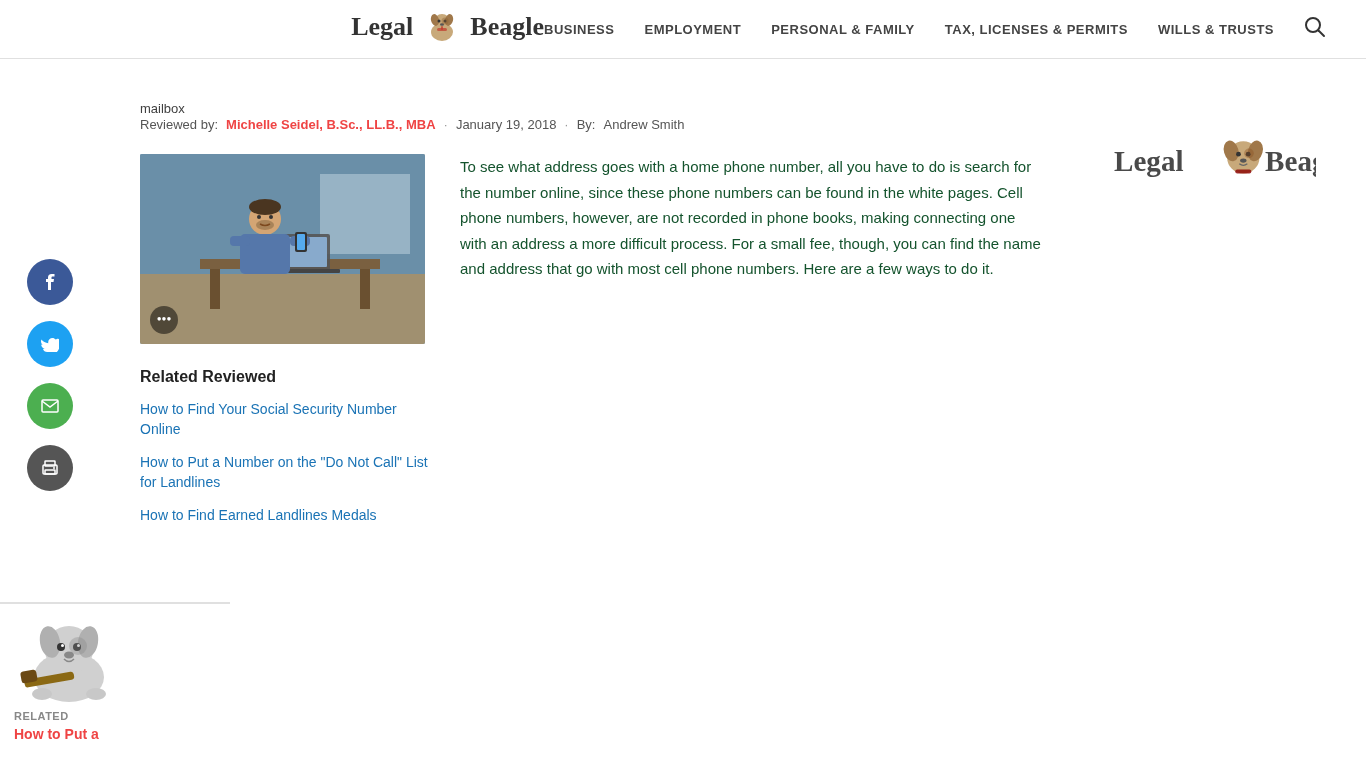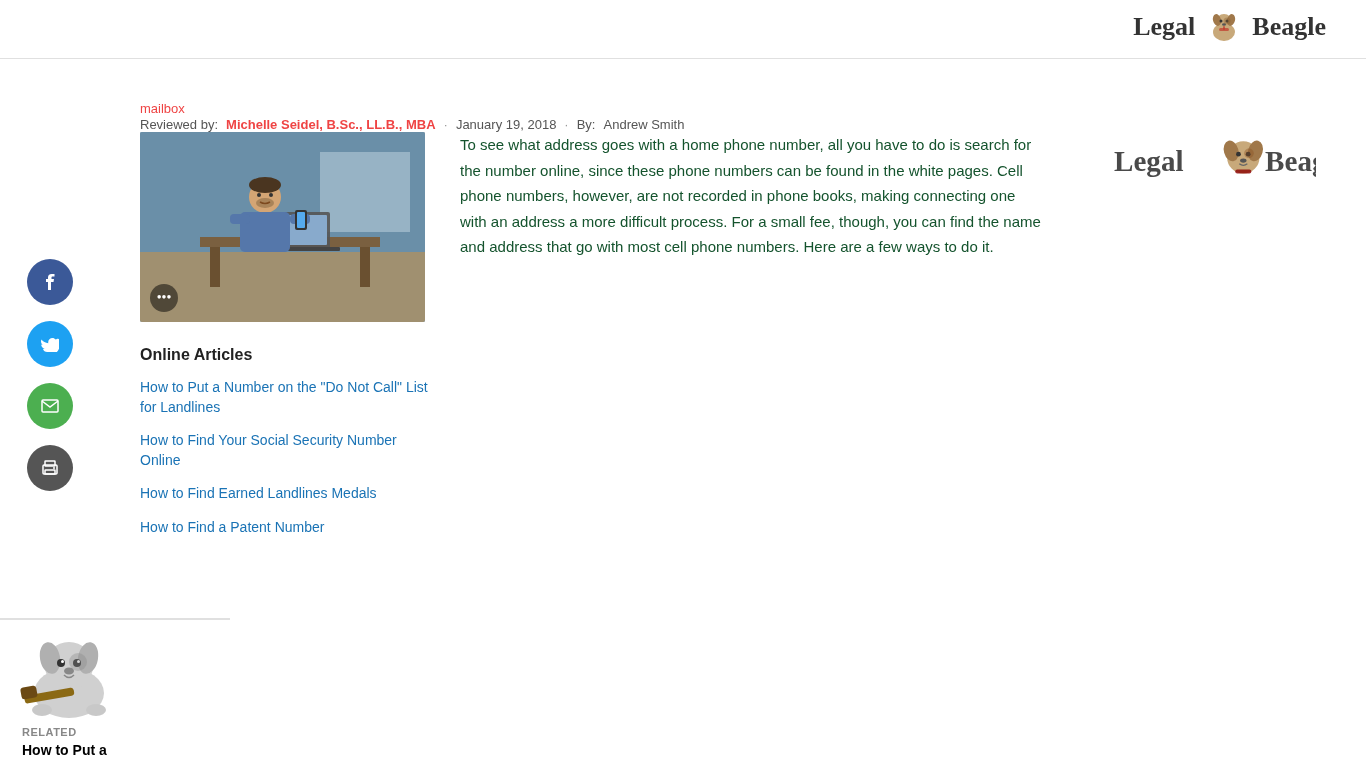--- a/index.html
+++ b/index.html
@@ -71,40 +71,41 @@
     .social-btn.print { background: #555; }
 
     
     .content-area {
       flex: 1;
       padding: 40px 20px 40px 40px;
       max-width: 980px;
     }
 
     .breadcrumb {
-      color: #ef4444;
+      color: #404040;
       font-family: Arial, sans-serif;
       font-size: 13px;
       margin-bottom: 14px;
       text-decoration: none;
     }
 
     .article-title {
       font-size: 34px;
       font-weight: bold;
       color: #222;
       font-family: Georgia, serif;
       margin-bottom: 14px;
       line-height: 1.2;
     }
 
     .article-meta {
       font-family: Arial, sans-serif;
       font-size: 13px;
       color: #555;
+      margin-bottom: 22px;
       display: flex;
       align-items: center;
       gap: 8px;
     }
     .article-meta .separator { color: #999; }
     .reviewed-by { font-weight: bold; color: #ef4444; }
 
     .article-body {
       display: flex;
       gap: 30px;
@@ -212,20 +213,33 @@
         <ellipse cx="19" cy="14.5" rx="2" ry="1.2" fill="#555"></ellipse>
 
         <circle cx="22" cy="11" r="3.5" fill="#8a6030" opacity="0.4"></circle>
 
         <rect x="14" y="18" width="10" height="3" rx="1.5" fill="#c0392b" opacity="0.7"></rect>
         <rect x="18" y="16" width="2" height="4" rx="1" fill="#c0392b" opacity="0.7"></rect>
       </svg>
       <span>Beagle</span>
     </span>
   </div>
+  <nav>
+    <a href="#">BUSINESS</a>
+    <a href="#">EMPLOYMENT</a>
+    <a href="#">PERSONAL &amp; FAMILY</a>
+    <a href="#">TAX, LICENSES &amp; PERMITS</a>
+    <a href="#">WILLS &amp; TRUSTS</a>
+    <button class="search-icon-btn">
+      <svg width="22" height="22" viewBox="0 0 22 22" fill="none">
+        <circle cx="9" cy="9" r="7" stroke="#333" stroke-width="2"></circle>
+        <line x1="14.5" y1="14.5" x2="20" y2="20" stroke="#333" stroke-width="2" stroke-linecap="round"></line>
+      </svg>
+    </button>
+  </nav>
 </header>
 
 <div class="page-container">
 
   <div class="sidebar-social">
     <button class="social-btn facebook">
       <svg width="10" height="18" viewBox="0 0 10 18">
         <path d="M6.5 6V4.5C6.5 3.7 7 3.5 7.5 3.5H9.5V1H6.5C4.3 1 3 2.5 3 4.5V6H1V9H3V17H6V9H8.5L9 6H6.5Z" fill="white"></path>
       </svg>
     </button>
@@ -303,33 +317,30 @@
             <path d="M120 70 Q125 73 130 70" stroke="#8B4513" stroke-width="1.5" fill="none"></path>
 
             <ellipse cx="125" cy="71" rx="9" ry="5" fill="#6a5030" opacity="0.4"></ellipse>
           </svg>
           <div class="image-overlay">
             <span>•••</span>
           </div>
         </div>
 
         <div class="related-articles">
-          <h3>Online Articles</h3>
+          <h3>Related Reviewed</h3>
           <ul>
+            <li>
+              <a href="#">How to Find Your Social Security Number Online</a>
+            </li>
             <li>
               <a href="#">How to Put a Number on the "Do Not Call" List for Landlines</a>
             </li>
             <li>
-              <a href="#">How to Find Your Social Security Number Online</a>
-            </li>
-            <li>
               <a href="#">How to Find Earned Landlines Medals</a>
-            </li>
-            <li>
-              <a href="#">How to Find a Patent Number</a>
             </li>
           </ul>
         </div>
       </div>
 
       <div class="article-text">To see what address goes with a home phone number, all you have to do is search for the number online, since these phone numbers can be found in the white pages. Cell phone numbers, however, are not recorded in phone books, making connecting one with an address a more difficult process. For a small fee, though, you can find the name and address that go with most cell phone numbers. Here are a few ways to do it.</div>
     </div>
   </div>
 
   <div class="right-sidebar">
@@ -384,17 +395,17 @@
 
       <circle cx="64" cy="34" r="9" fill="#888" opacity="0.35"></circle>
 
       <rect x="10" y="68" width="50" height="8" rx="3" fill="#8B6914" transform="rotate(-10 10 68)"></rect>
       <rect x="6" y="60" width="16" height="12" rx="3" fill="#6B4914" transform="rotate(-10 6 60)"></rect>
 
       <ellipse cx="28" cy="82" rx="10" ry="6" fill="#c8c8c8"></ellipse>
       <ellipse cx="82" cy="82" rx="10" ry="6" fill="#c8c8c8"></ellipse>
     </svg>
   </div>
-  <div style="padding: 4px 14px 10px 14px; margin-left: 8px;">
+  <div style="padding: 4px 14px 26px 14px;">
     <div style="font-family:Arial,sans-serif; font-size:11px; color:#888; font-weight:bold; text-transform:uppercase; letter-spacing:0.5px; margin-bottom:4px;">RELATED</div>
-    <div style="font-family:Arial,sans-serif; font-size:14px; color:#000000; font-weight:bold;">How to Put a</div>
+    <div style="font-family:Arial,sans-serif; font-size:14px; color:#ef4444; font-weight:bold;">How to Put a</div>
   </div>
 </div>
 
 </body></html>

